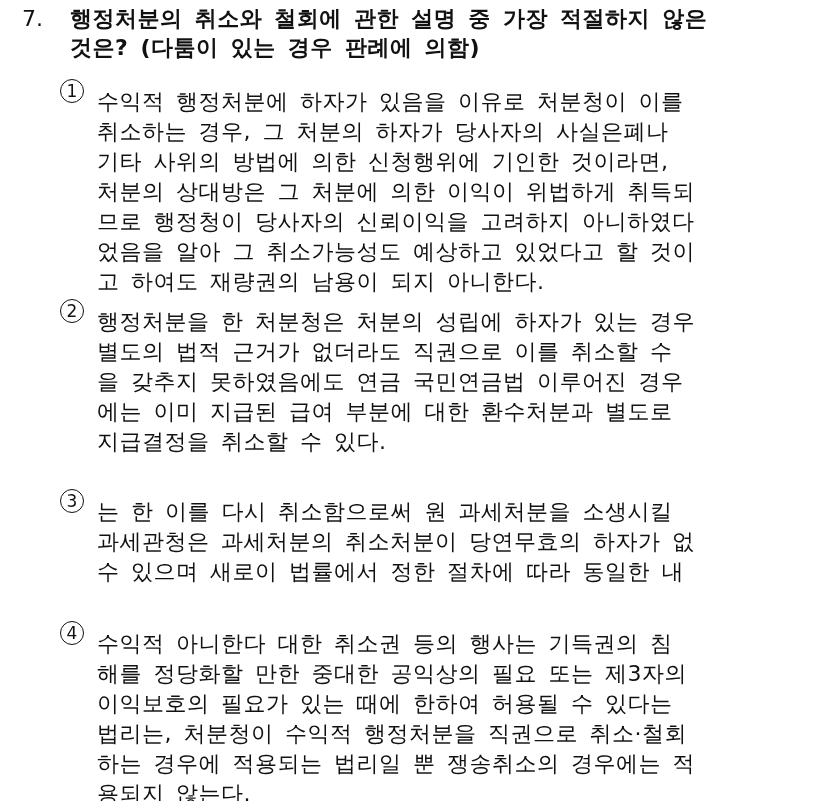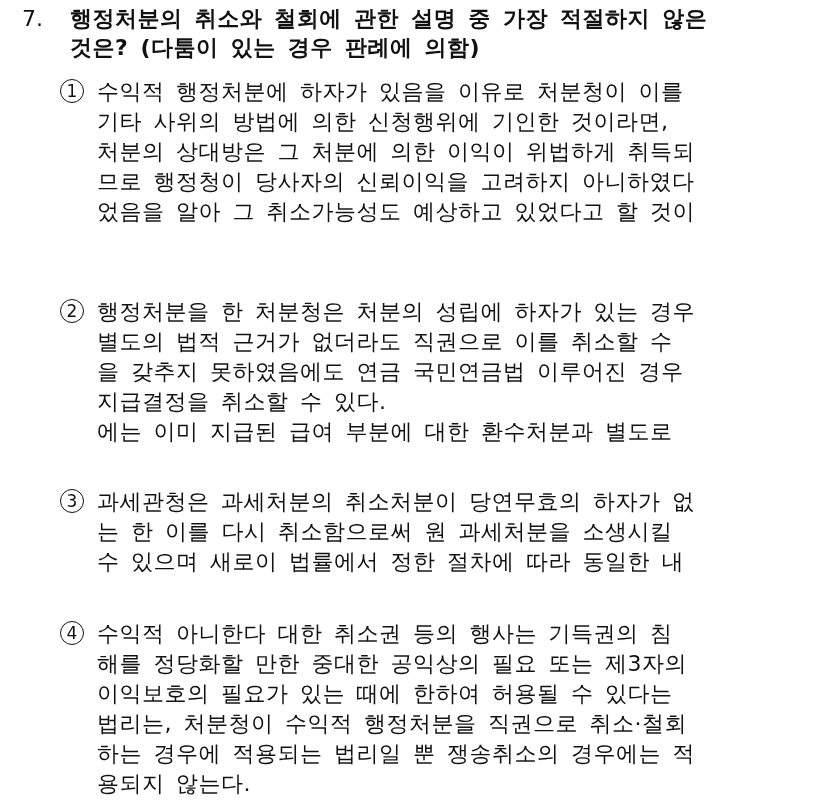--- a/index.html
+++ b/index.html
@@ -15,61 +15,63 @@
   }
   .q-num { position: absolute; left: 0; top: 0; }
   .q-text { position: absolute; left: 48px; top: 0; width: 760px; font-weight: bold; }
   .line { display: block; white-space: nowrap; letter-spacing: 0.5px; word-spacing: 4px; }
   .option { position: absolute; left: 60px; width: 740px; font-size: 22px; line-height: 30px; }
   .marker {
     position: absolute; left: 0; top: 2px; width: 24px; height: 24px;
     border: 1.3px solid #111; border-radius: 50%; box-sizing: border-box;
     font-size: 17px; line-height: 22px; text-align: center;
   }
-  .opt-text { position: absolute; left: 37px; top: 0; width: 700px; }
+  .opt-text { position: absolute; left: 37px; top: 10px; width: 700px; }
 </style>
 </head>
 <body>
 
 <div class="doc">
   <div class="q-title">
     <span class="q-num">7.</span>
     <div class="q-text">
       <span class="line">행정처분의 취소와 철회에 관한 설명 중 가장 적절하지 않은</span>
       <span class="line">것은? (다툼이 있는 경우 판례에 의함)</span>
     </div>
   </div>
 
   <div class="option" style="top:77px;">
     <span class="marker">1</span>
     <div class="opt-text">
       <span class="line">수익적 행정처분에 하자가 있음을 이유로 처분청이 이를</span>
+      <span class="line">취소하는 경우, 그 처분의 하자가 당사자의 사실은폐나</span>
       <span class="line">기타 사위의 방법에 의한 신청행위에 기인한 것이라면,</span>
       <span class="line">처분의 상대방은 그 처분에 의한 이익이 위법하게 취득되</span>
       <span class="line">므로 행정청이 당사자의 신뢰이익을 고려하지 아니하였다</span>
       <span class="line">었음을 알아 그 취소가능성도 예상하고 있었다고 할 것이</span>
+      <span class="line">고 하여도 재량권의 남용이 되지 아니한다.</span>
     </div>
   </div>
 
   <div class="option" style="top:297px;">
     <span class="marker">2</span>
     <div class="opt-text">
       <span class="line">행정처분을 한 처분청은 처분의 성립에 하자가 있는 경우</span>
       <span class="line">별도의 법적 근거가 없더라도 직권으로 이를 취소할 수</span>
       <span class="line">을 갖추지 못하였음에도 연금 국민연금법 이루어진 경우</span>
+      <span class="line">에는 이미 지급된 급여 부분에 대한 환수처분과 별도로</span>
       <span class="line">지급결정을 취소할 수 있다.</span>
-      <span class="line">에는 이미 지급된 급여 부분에 대한 환수처분과 별도로</span>
     </div>
   </div>
 
   <div class="option" style="top:487px;">
     <span class="marker">3</span>
     <div class="opt-text">
+      <span class="line">는 한 이를 다시 취소함으로써 원 과세처분을 소생시킬</span>
       <span class="line">과세관청은 과세처분의 취소처분이 당연무효의 하자가 없</span>
-      <span class="line">는 한 이를 다시 취소함으로써 원 과세처분을 소생시킬</span>
       <span class="line">수 있으며 새로이 법률에서 정한 절차에 따라 동일한 내</span>
     </div>
   </div>
 
   <div class="option" style="top:619px;">
     <span class="marker">4</span>
     <div class="opt-text">
       <span class="line">수익적 아니한다 대한 취소권 등의 행사는 기득권의 침</span>
       <span class="line">해를 정당화할 만한 중대한 공익상의 필요 또는 제3자의</span>
       <span class="line">이익보호의 필요가 있는 때에 한하여 허용될 수 있다는</span>

